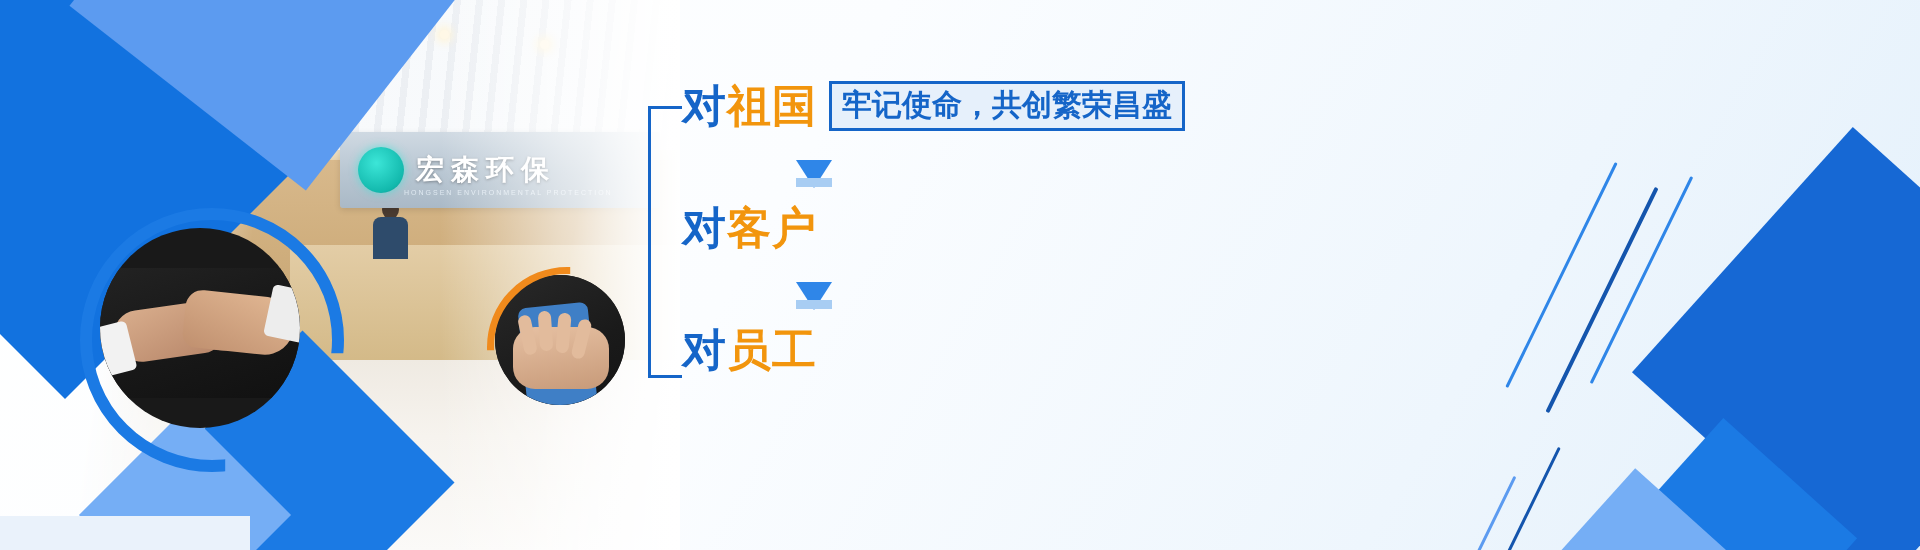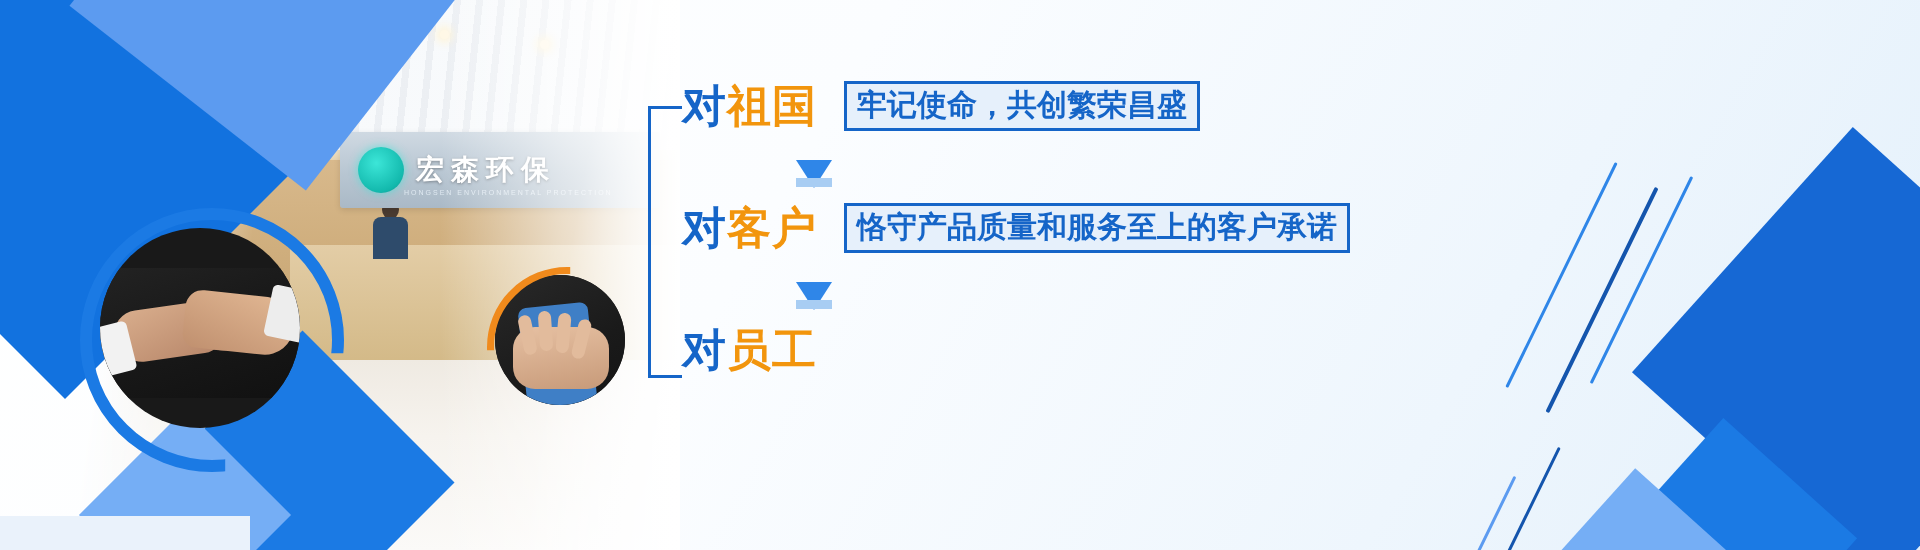--- a/index.html
+++ b/index.html
@@ -184,21 +184,21 @@
 
   .title{
     font-size:44px;font-weight:bold;letter-spacing:1px;white-space:nowrap;
     font-family:"DejaVu Sans","Liberation Sans",sans-serif;
     line-height:1;
   }
   .t-blue{color:#1565c8;}
   .t-orange{color:#f2950d;}
 
   .pill{
-    margin-left:27px;
+    margin-left:12px;
     background:#e6f0fb;
     border:3px solid #1565c8;
     color:#1565c8;
     font-size:30px;font-weight:bold;
     padding:6px 10px 8px 10px;
     white-space:nowrap;
     line-height:1;
     font-family:Liberation Serif, serif;
   }
 
@@ -289,21 +289,20 @@
       <span class="pill">牢记使命，共创繁荣昌盛</span>
     </div>
 
     <div class="arrow a1">
       <div class="lite"></div>
     </div>
 
     <div class="row row-2">
       <span class="title t-blue">对</span>
       <span class="title t-orange">客户</span>
-      <span class="pill">恪守产品质量和服务至上的客户承诺</span>
     </div>
 
     <div class="arrow a2">
       <div class="lite"></div>
     </div>
 
     <div class="row row-3">
       <span class="title t-blue">对</span>
       <span class="title t-orange">员工</span>
     </div>

